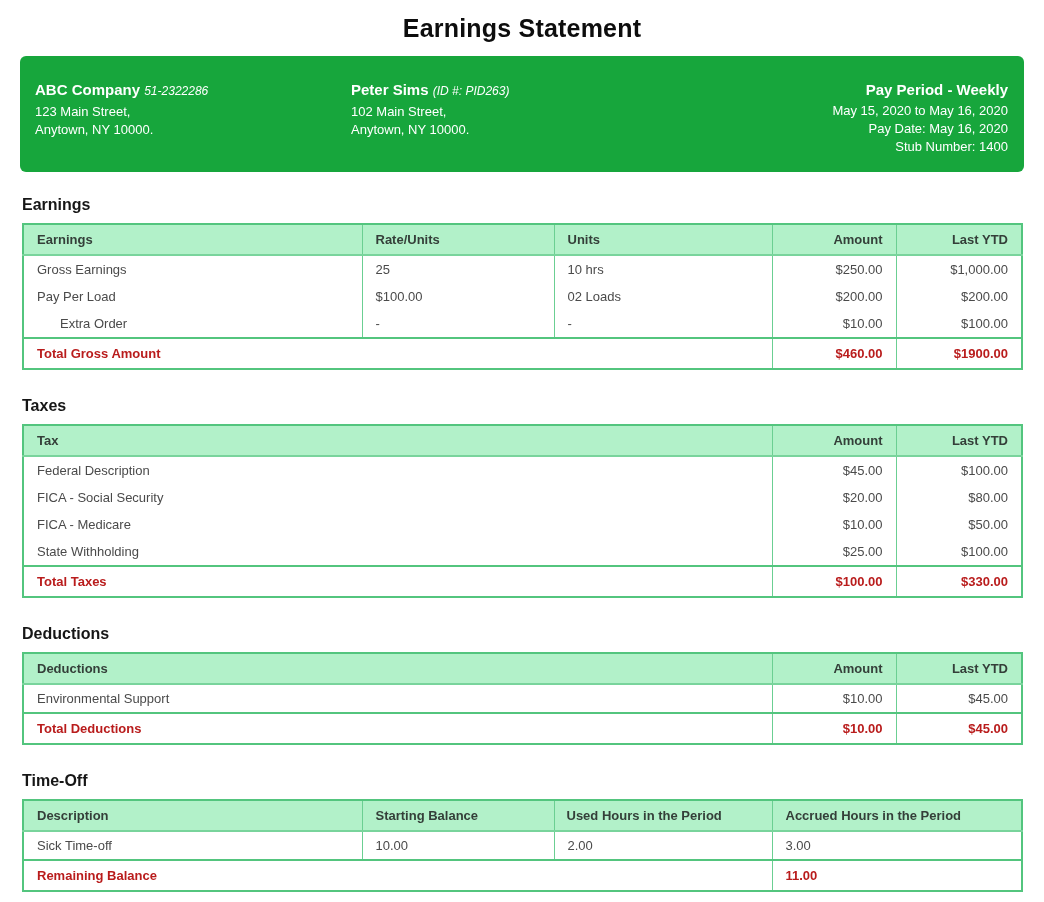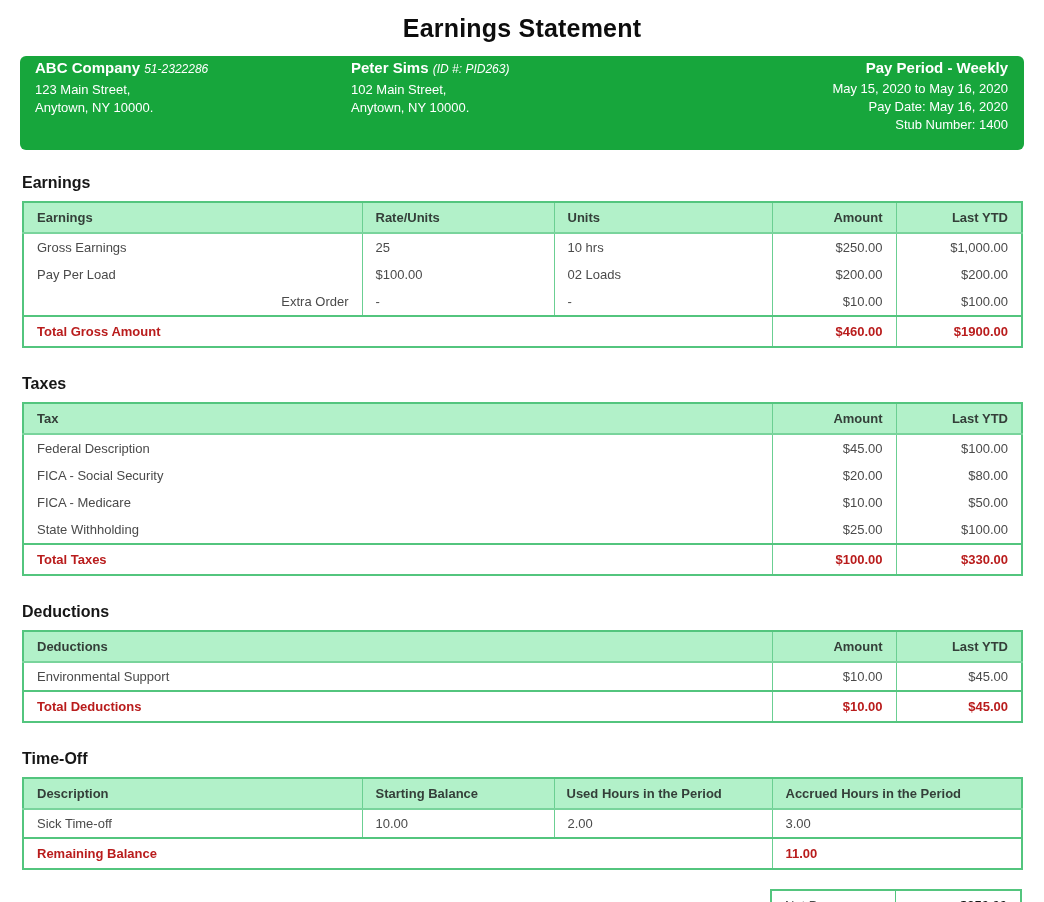--- a/index.html
+++ b/index.html
@@ -21,21 +21,21 @@
     margin-bottom: 13px;
   }
 
   
   .band {
     background: #17a63c;
     border-radius: 6px;
     color: #ffffff;
     display: grid;
     grid-template-columns: 316px 1fr 330px;
-    padding: 2px 16px 16px 15px;
+    padding: 24px 16px 16px 15px;
     margin: 0 -2px;
   }
   .band-col.right { text-align: right; }
   .band-name { font-size: 15px; font-weight: bold; line-height: 20px; margin-bottom: 2px; }
   .band-sub { font-size: 12px; font-style: italic; font-weight: normal; }
   .band-line { font-size: 13px; line-height: 18px; }
 
   
   .section-heading {
     font-size: 16px;
@@ -144,21 +144,21 @@
             <td style="text-align: right;">$1,000.00</td>
           </tr>
           <tr>
             <td style="text-align: left;">Pay Per Load</td>
             <td style="text-align: left;">$100.00</td>
             <td style="text-align: left;">02 Loads</td>
             <td style="text-align: right;">$200.00</td>
             <td style="text-align: right;">$200.00</td>
           </tr>
           <tr>
-            <td style="text-align: right; padding-left: 36px;">Extra Order</td>
+            <td style="text-align: left; padding-left: 36px;">Extra Order</td>
             <td style="text-align: left;">-</td>
             <td style="text-align: left;">-</td>
             <td style="text-align: right;">$10.00</td>
             <td style="text-align: right;">$100.00</td>
           </tr>
         </tbody>
         <tfoot>
           <tr>
             <td colspan="3">Total Gross Amount</td>
             <td style="text-align: right;">$460.00</td>

